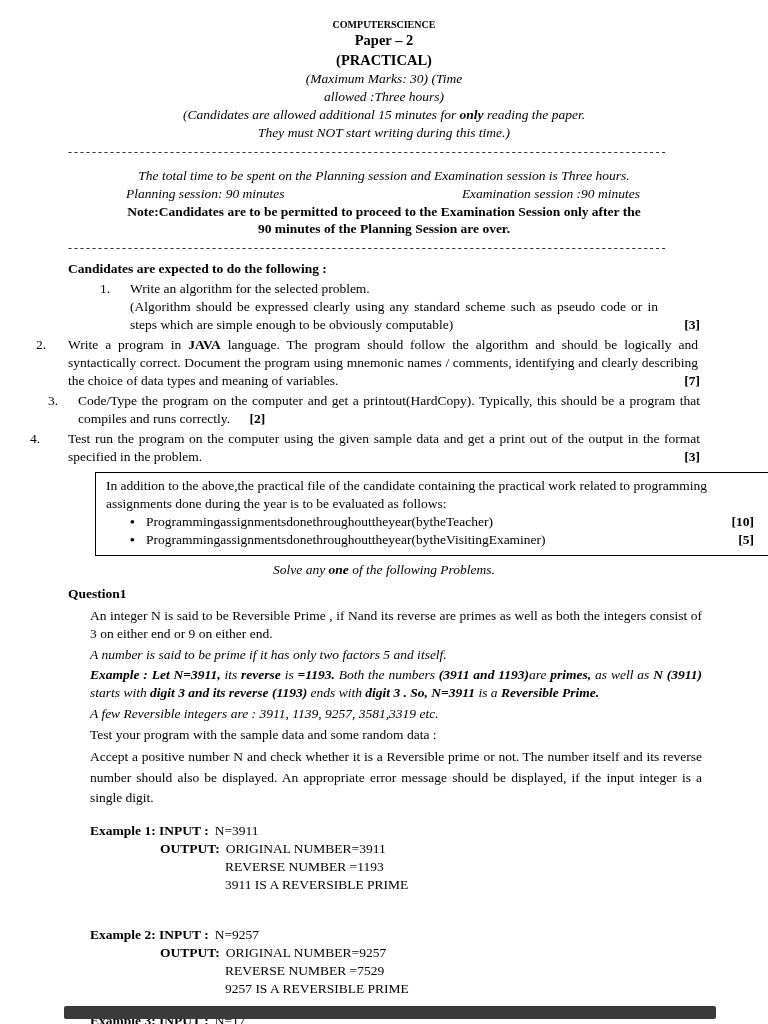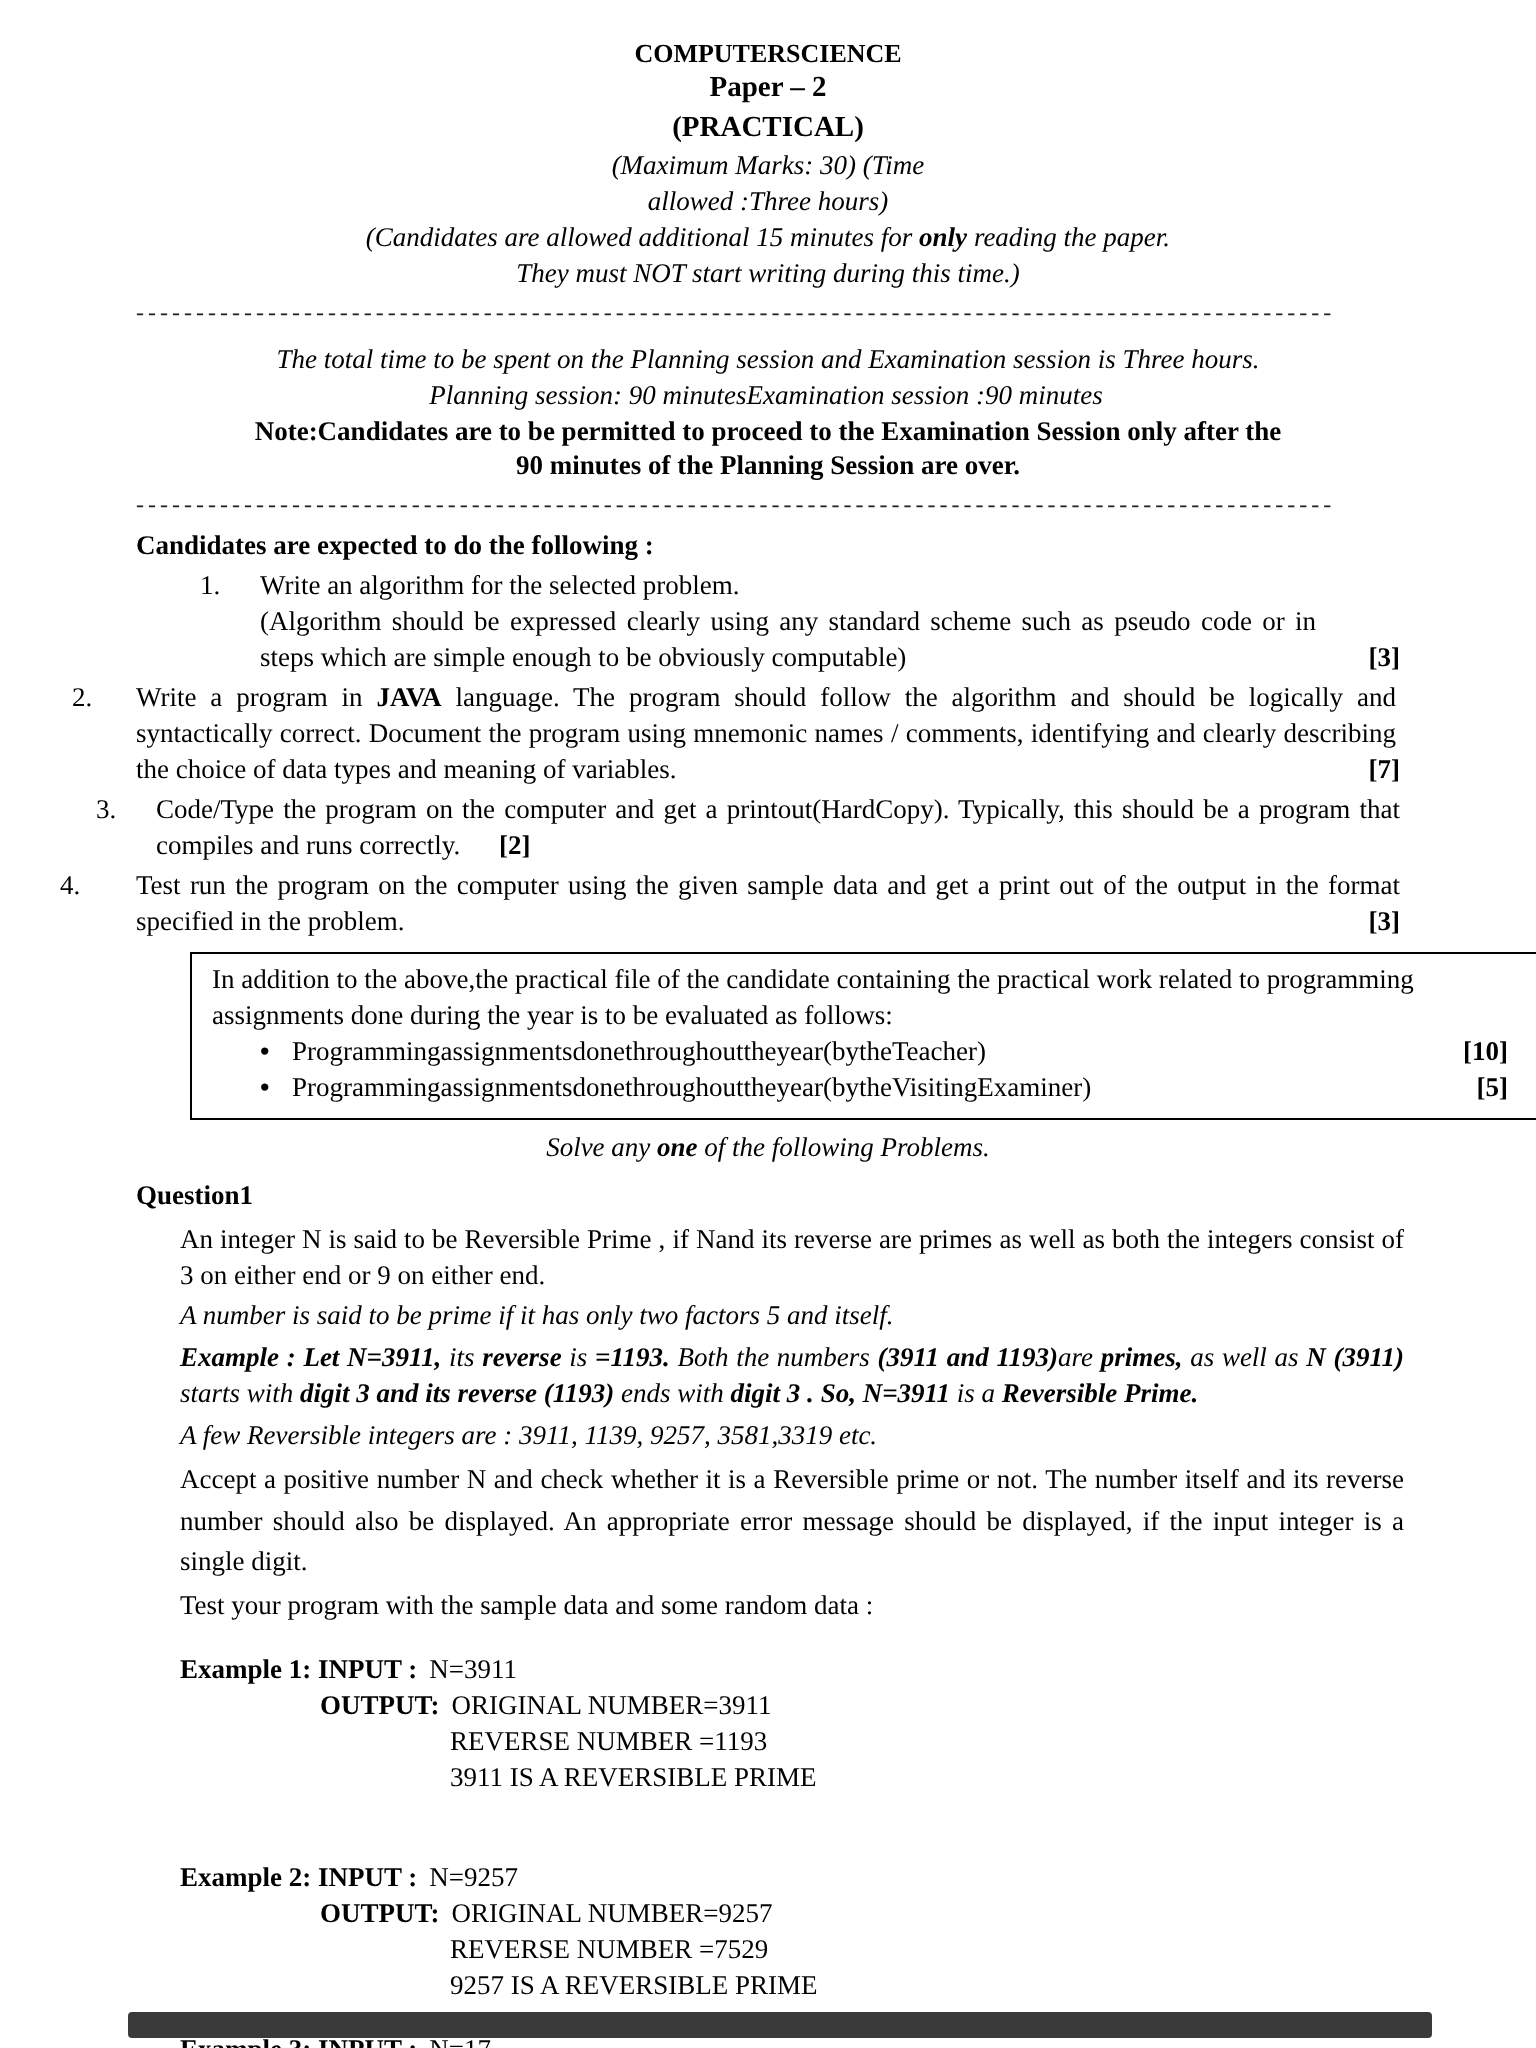--- a/index.html
+++ b/index.html
@@ -7,29 +7,29 @@
   body {
     width:768px; height:1024px; position:relative; overflow:hidden;
     font-family:"Liberation Serif","DejaVu Serif",serif;
     font-size:13.5px; line-height:1.33; color:#000;
   }
   .page { padding:18px 68px 0 68px; }
   .center { text-align:center; }
   .b  { font-weight:bold; }
   .i  { font-style:italic; }
   .bi { font-weight:normal; font-style:italic; }
-  .fs16 { font-size:13px; }
+  .fs16 { font-size:10px; }
   .fs15 { font-size:14.5px; }
   .seg-n { }
   .seg-b { font-weight:bold; }
   .seg-i { font-style:italic;text-align:right; }
   .seg-bi { font-weight:bold; font-style:italic; }
   .divider { white-space:nowrap; overflow:hidden; letter-spacing:2px; font-size:12px; margin:3px 0; color:#222; }
   .session { margin-top:6px; margin-bottom:2px; }
-  .session-row { display:flex; justify-content:center; padding:0 60px 0 58px; }
+  .session-row { display:flex; justify-content:space-between; padding:0 60px 0 58px; }
   .intro-para { margin-top:8px; }
   .item { position:relative; text-align:justify; margin-top:2px; }
   .item .num { display:inline-block; }
   .item1 { margin-left:32px; }
   .item1 .num { width:30px; }
   .item1-sub { position:relative; margin-left:62px; padding-right:42px; text-align:justify; }
   .item2 { margin-left:-32px; padding-left:32px; padding-right:2px; }
   .item2 .num { position:absolute; left:0; top:0; }
   .item3 { margin-left:-20px; padding-left:30px; }
   .item3 .num { position:absolute; left:0; top:0; }
@@ -122,22 +122,22 @@
     </div>
   </div>
 
   <div class="solve-line"><span class="seg-i">Solve any </span><span class="seg-bi">one</span><span class="seg-i"> of the following Problems.</span></div>
 
   <div class="q-heading">Question1</div>
   <div class="q-para">An integer N is said to be Reversible Prime , if Nand its reverse are primes as well as both the integers consist of 3 on either end or 9 on either end.</div>
   <div class="q-para bi">A number is said to be prime if it has only two factors 5 and itself.</div>
   <div class="q-para"><span class="seg-bi">Example : Let N=3911, </span><span class="seg-i">its </span><span class="seg-bi">reverse</span><span class="seg-i"> is </span><span class="seg-bi">=1193. </span><span class="seg-i">Both the numbers </span><span class="seg-bi">(3911 and 1193)</span><span class="seg-i">are </span><span class="seg-bi">primes,</span><span class="seg-i"> as well as </span><span class="seg-bi">N (3911)</span><span class="seg-i"> starts with </span><span class="seg-bi">digit 3 and its reverse (1193)</span><span class="seg-i"> ends with </span><span class="seg-bi">digit 3 . </span><span class="seg-bi">So, N=3911</span><span class="seg-i"> is a </span><span class="seg-bi">Reversible Prime.</span></div>
   <div class="q-para bi">A few Reversible integers are : 3911, 1139, 9257, 3581,3319 etc.</div>
+  <div class="q-para">Test your program with the sample data and some random data :</div>
   <div class="q-para loose">Accept a positive number N and check whether it is a Reversible prime or not. The number itself and its reverse number should also be displayed. An appropriate error message should be displayed, if the input integer is a single digit.</div>
-  <div class="q-para">Test your program with the sample data and some random data :</div>
 
   <div class="ex">
     <div class="ex-l1">
       <span class="b">Example 1: INPUT :</span><span class="val">N=3911</span>
     </div>
     <div class="ex-l2">
       <span class="b">OUTPUT:</span><span class="val">ORIGINAL NUMBER=3911</span>
     </div>
     <div class="ex-l3">REVERSE NUMBER =1193</div>
     <div class="ex-l3">3911 IS A REVERSIBLE PRIME</div>

